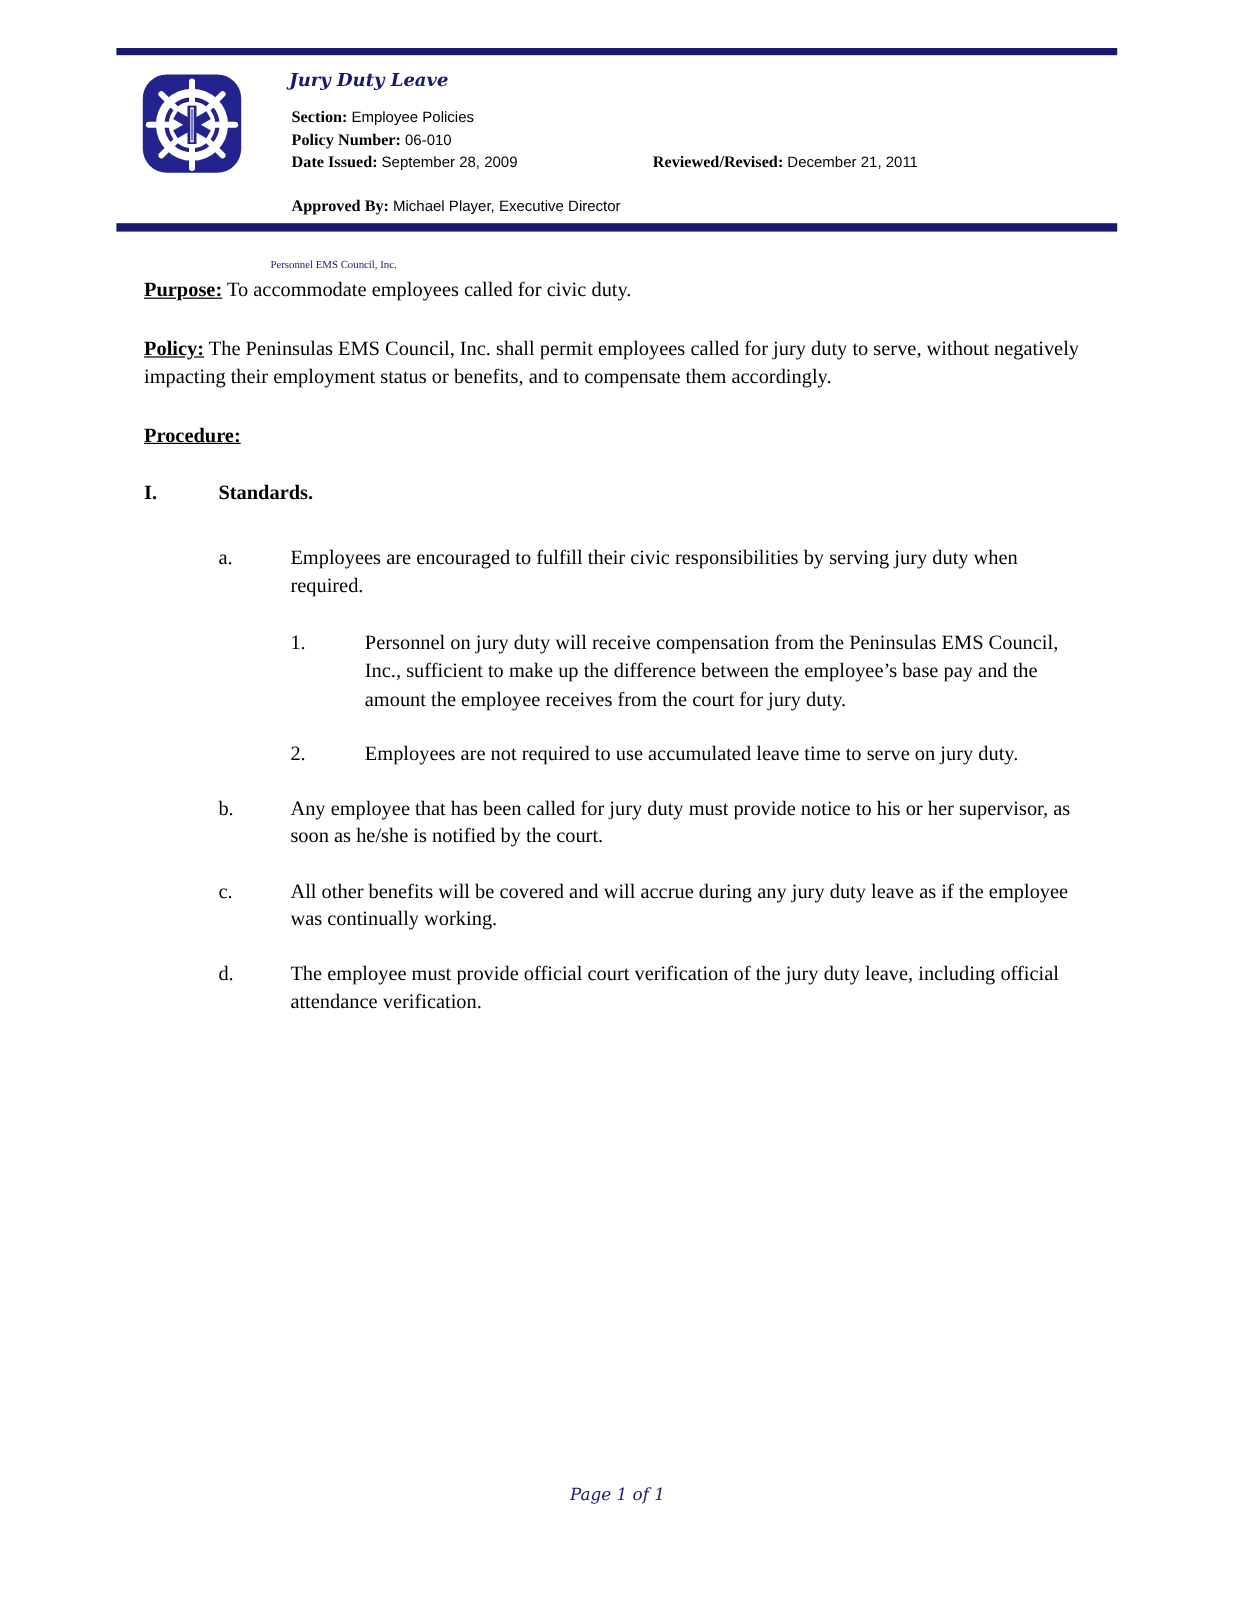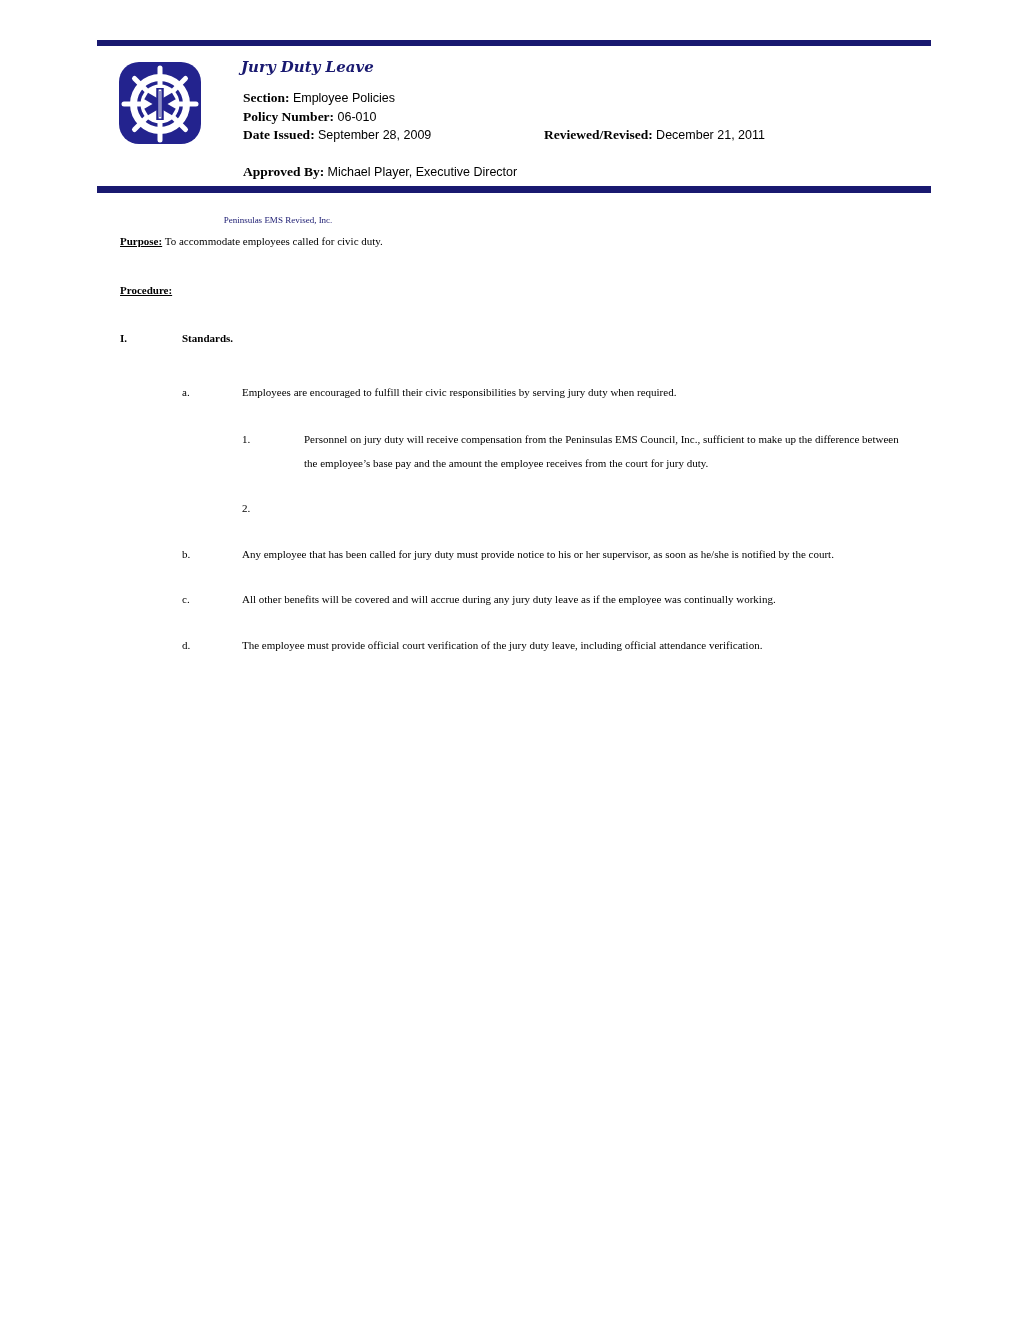--- a/index.html
+++ b/index.html
@@ -31,21 +31,21 @@
 
   .meta { position:absolute; left:243px; top:90px; width:686px; }
   .meta-line { position:relative; height:18.5px; font-size:13.5px; white-space:nowrap; }
   .meta-line.approved { margin-top:18px; }
   .mlabel { font-weight:bold; font-family:"Liberation Serif", serif; }
   .mval   { font-family:"Liberation Sans", sans-serif; font-size:12.5px; }
   .reviewed-pair { position:absolute; left:301px; top:0; }
 
   .body {
     position:absolute; left:120px; top:230px; width:792px;
-    font-size:11px; line-height:23.5px;
+    font-size:17px; line-height:23.5px;
   }
   .body p { margin:0 0 25px 0; }
   .lbl { font-weight:bold; text-decoration:underline; }
 
   .row { display:flex; margin-bottom:24px; }
   .row .m { flex-shrink:0; }
   .sec-row    { margin-bottom:30px; font-weight:bold; }
   .sec-row .m { width:62px; }
   .lvl2       { margin-left:62px; }
   .lvl2 .m    { width:60px; }
@@ -78,21 +78,21 @@
       <circle cx="42" cy="44" r="26.5" fill="none" stroke="#ffffff" stroke-width="7"></circle>
       <circle cx="42" cy="44" r="19.5" fill="#ffffff"></circle>
       <g fill="#23238e">
         <rect x="38.25" y="28" width="7.5" height="32" transform="rotate(0 42 44)"></rect>
         <rect x="38.25" y="28" width="7.5" height="32" transform="rotate(60 42 44)"></rect>
         <rect x="38.25" y="28" width="7.5" height="32" transform="rotate(120 42 44)"></rect>
       </g>
       <rect x="40.6" y="29.5" width="2.8" height="29" fill="#ffffff"></rect>
       <rect x="41.5" y="31" width="1" height="26" fill="#23238e"></rect>
     </svg>
-    <div class="logo-caption">Peninsulas EMS Revised, Inc.</div>
+    <div class="logo-caption">Personnel EMS Council, Inc.</div>
   </div>
 
   <h1 class="title">Jury Duty Leave</h1>
 
   <div class="meta">
     <div class="meta-line">
       <span class="mlabel">Section:</span>
       <span class="mval">Employee Policies</span>
     </div>
     <div class="meta-line">
@@ -113,53 +113,57 @@
     </div>
   </div>
 
   <div class="rule rule-bottom"></div>
 
   <div class="body">
 
     <p><span class="lbl">Purpose:</span>
       <span>To accommodate employees called for civic duty.</span></p>
 
+    <p><span class="lbl">Policy:</span>
+      <span>The Peninsulas EMS Council, Inc. shall permit employees called for jury duty to serve, without negatively impacting their employment status or benefits, and to compensate them accordingly.</span></p>
 
     <p><span class="lbl">Procedure:</span></p>
 
     <div class="row sec-row">
       <span class="m">I.</span>
       <span>Standards.</span>
     </div>
 
     <div class="row lvl2">
       <span class="m">a.</span>
       <span>Employees are encouraged to fulfill their civic responsibilities by serving jury duty when required.</span>
     </div>
 
     <div class="row lvl3">
       <span class="m">1.</span>
       <span>Personnel on jury duty will receive compensation from the Peninsulas EMS Council, Inc., sufficient to make up the difference between the employee’s base pay and the amount the employee receives from the court for jury duty.</span>
     </div>
 
     <div class="row lvl3">
       <span class="m">2.</span>
+      <span>Employees are not required to use accumulated leave time to serve on jury duty.</span>
     </div>
 
     <div class="row lvl2 tail">
       <span class="m">b.</span>
       <span>Any employee that has been called for jury duty must provide notice to his or her supervisor, as soon as he/she is notified by the court.</span>
     </div>
 
     <div class="row lvl2 tail">
       <span class="m">c.</span>
       <span>All other benefits will be covered and will accrue during any jury duty leave as if the employee was continually working.</span>
     </div>
 
     <div class="row lvl2 tail">
       <span class="m">d.</span>
       <span>The employee must provide official court verification of the jury duty leave, including official attendance verification.</span>
     </div>
 
   </div>
 
+  <div class="footer">Page 1 of 1</div>
 
 </div>
 
 </body></html>

